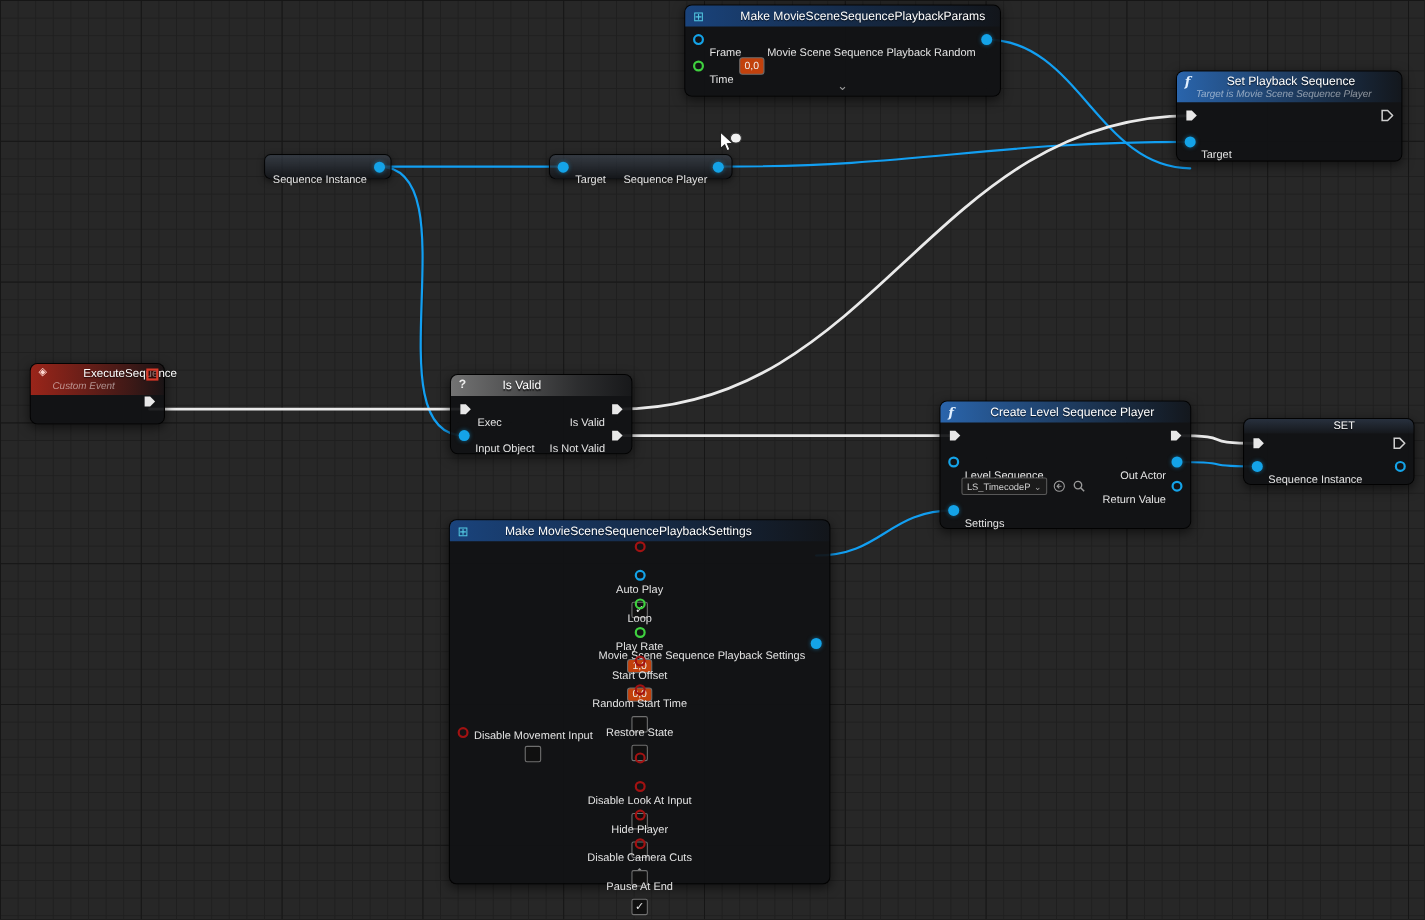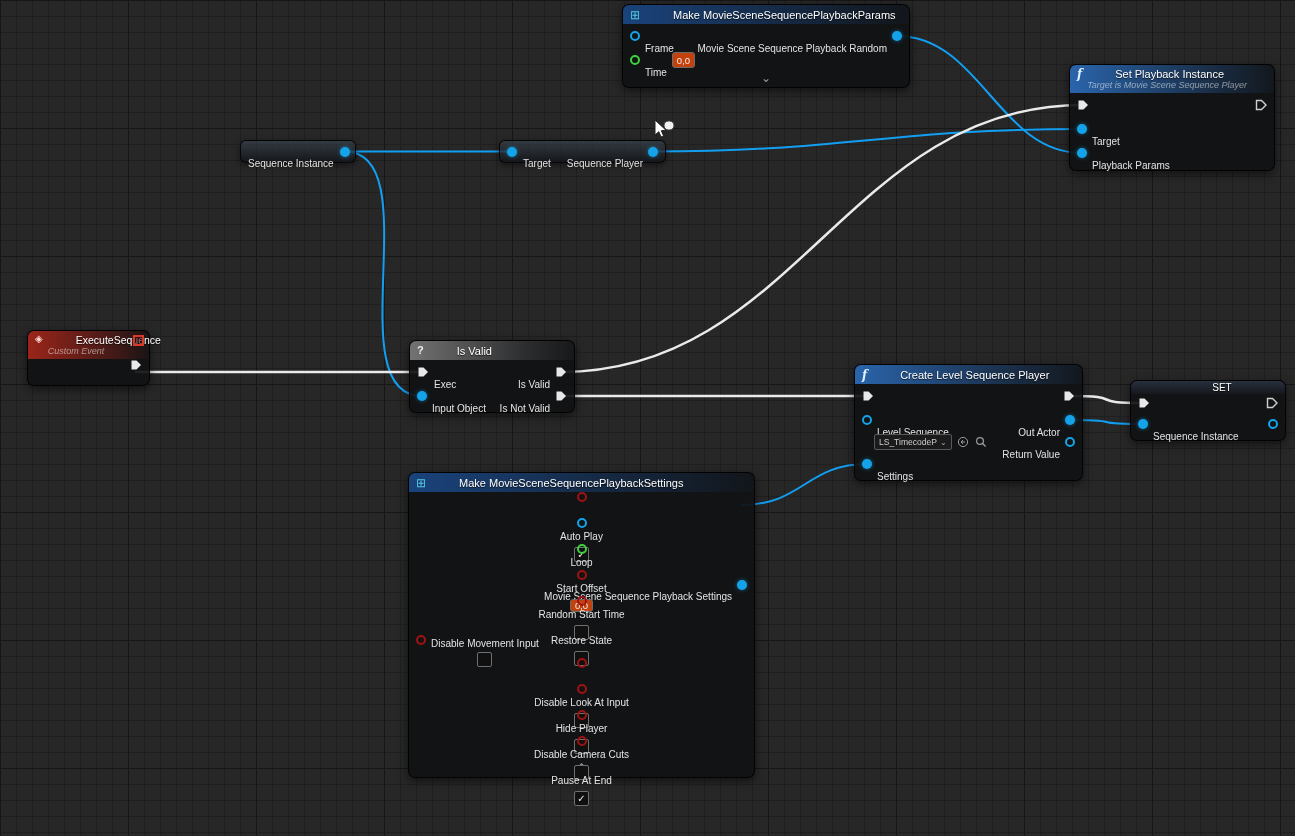--- a/index.html
+++ b/index.html
@@ -104,41 +104,37 @@
       <span class="plabel">Time</span>
       <span class="field">0,0</span>
     </div>
     <div class="nchevron">⌄</div>
   </div>
 
   <div class="node" style="left:1069px;top:64px;width:204px;">
     <div class="nheader hdr-fn twoline">
       <span class="hicon fn-icon">f</span>
       <span>
-        <span class="htitle" style="display:block;">Set Playback Instance</span>
+        <span class="htitle" style="display:block;">Set Playback Sequence</span>
         <span class="hsub" style="display:block;">Target is Movie Scene Sequence Player</span>
       </span>
     </div>
     <div class="row">
       <svg class="execpin" viewBox="0 0 12 12">
           <path d="M1.5 1.5 L6.5 1.5 L11 6 L6.5 10.5 L1.5 10.5 Z" fill="#e8e8e8"></path>
         </svg>
       <span class="right">
         <svg class="execpin" viewBox="0 0 12 12">
             <path d="M1.5 1.5 L6.5 1.5 L11 6 L6.5 10.5 L1.5 10.5 Z" fill="none" stroke="#cfcfcf" stroke-width="1.4"></path>
           </svg>
       </span>
     </div>
     <div class="row">
       <span class="pin obj filled"></span>
       <span class="plabel">Target</span>
-    </div>
-    <div class="row">
-      <span class="pin obj filled"></span>
-      <span class="plabel">Playback Params</span>
     </div>
     <div style="height:5px;"></div>
   </div>
 
   <div class="varnode" style="left:240px;top:140px;width:116px;justify-content:space-between;">
     <span class="plabel">Sequence Instance</span>
     <span class="pin obj filled"></span>
   </div>
 
   <div class="varnode" style="left:499px;top:140px;width:167px;">
@@ -289,20 +285,25 @@
         <span class="plabel">Movie Scene Sequence Playback Settings</span>
         <span class="pin obj filled"></span>
       </span>
     </div>
     <div class="row h26">
       <span class="pin obj hollow"></span>
       <span class="plabel">Loop</span>
     </div>
     <div class="row h26">
       <span class="pin float hollow"></span>
+      <span class="plabel">Play Rate</span>
+      <span class="field">1,0</span>
+    </div>
+    <div class="row h26">
+      <span class="pin float hollow"></span>
       <span class="plabel">Start Offset</span>
       <span class="field">0,0</span>
     </div>
     <div class="row h26">
       <span class="pin bool hollow"></span>
       <span class="plabel">Random Start Time</span>
       <span class="chk"></span>
     </div>
     <div class="row h26">
       <span class="pin bool hollow"></span>

